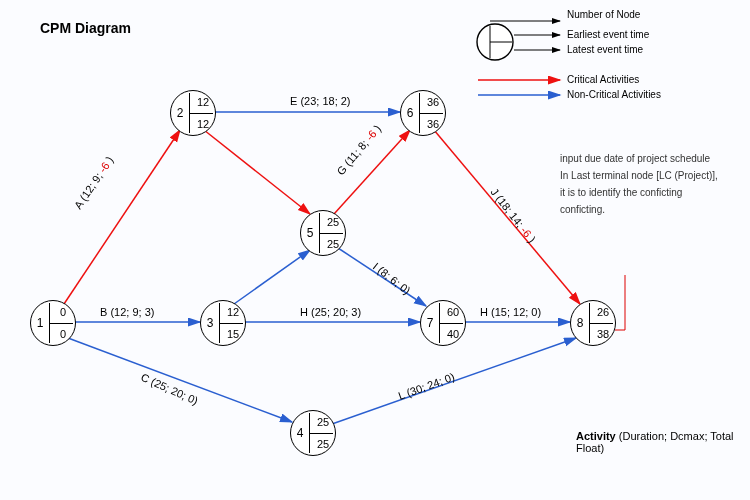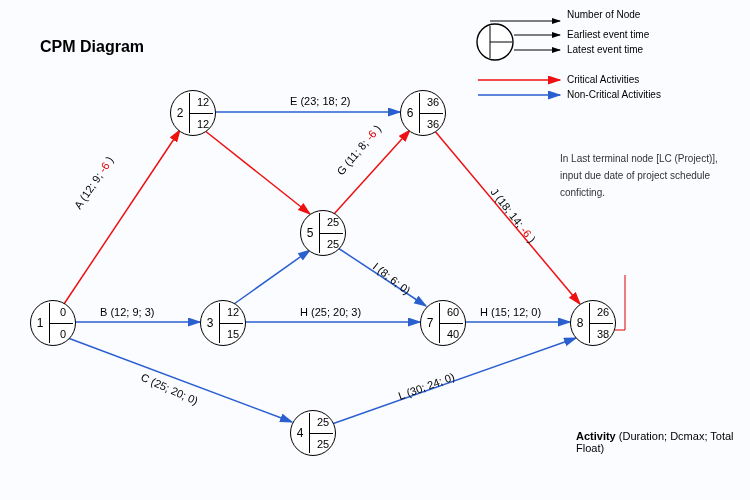--- a/index.html
+++ b/index.html
@@ -47,21 +47,21 @@
     font-size: 11px;
   }
   .neg { fill: #d00; }
   .note { position: absolute; font-size: 10px; color: #333; line-height: 1.7; }
   .footer { position: absolute; font-size: 11px; margin-left: 36px; }
 </style>
 </head>
 <body>
 
 <div class="canvas">
-  <div class="title" style="left:40px; top:38px; font-size:16px;">CPM Diagram</div>
+  <div class="title" style="left:40px; top:20px; font-size:14px;">CPM Diagram</div>
 
   <svg width="750" height="500" style="position:absolute; left:0; top:0;">
     <defs>
       <marker id="ar" markerWidth="9" markerHeight="9" refX="8" refY="3" orient="auto">
         <path d="M0,0 L9,3 L0,6 Z" fill="#e11"></path>
       </marker>
       <marker id="ab" markerWidth="9" markerHeight="9" refX="8" refY="3" orient="auto">
         <path d="M0,0 L9,3 L0,6 Z" fill="#2a5fd0"></path>
       </marker>
       <marker id="ak" markerWidth="9" markerHeight="9" refX="8" refY="3" orient="auto">
@@ -175,21 +175,22 @@
   </div>
   <div class="node" style="left:570px; top:300px;">
     <div class="id">8</div>
       <div class="vline"></div>
       <div class="hline"></div>
     <div class="et">26</div>
       <div class="lt">38</div>
   </div>
 
   <div class="note" style="left:560px; top:150px; width:180px;">
+    <div>input due date of project schedule</div>
     <div>In Last terminal node [LC (Project)],</div>
-    <div>input due date of project schedule</div>
+    <div>it is to identify the conficting</div>
     <div>conficting.</div>
   </div>
 
   <div class="footer" style="left:540px; top:430px;">
     <b>Activity</b> <span>(Duration; Dcmax; Total Float)</span>
   </div>
 </div>
 
 </body></html>

